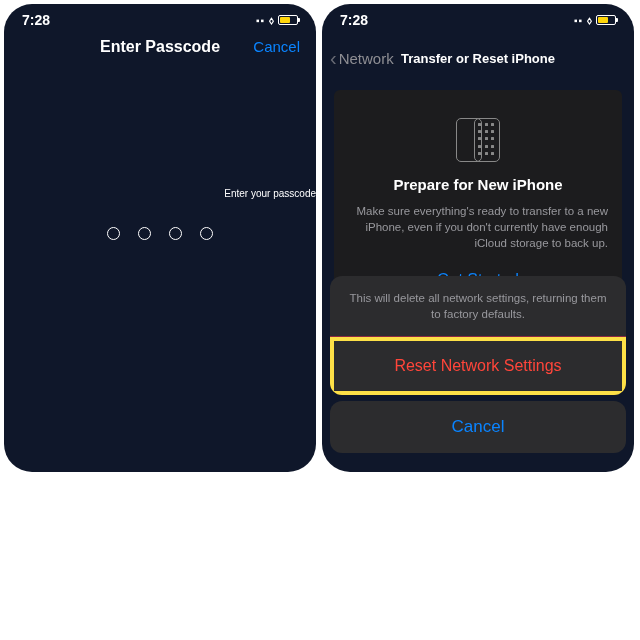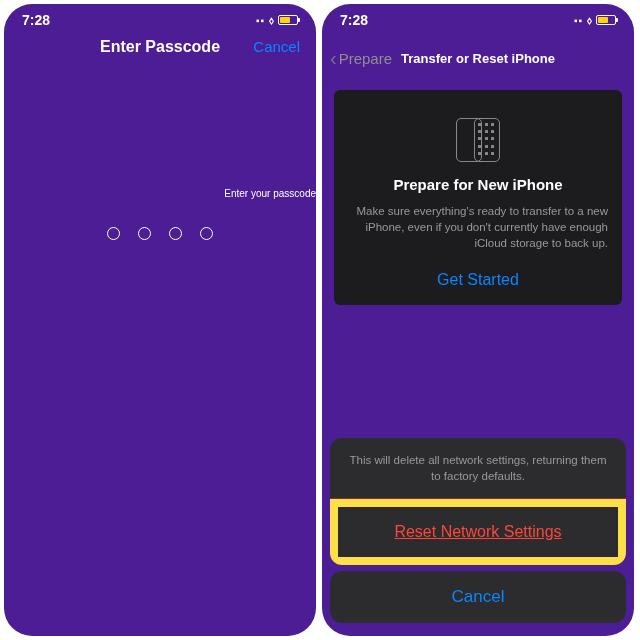--- a/index.html
+++ b/index.html
@@ -7,22 +7,22 @@
       font-family: -apple-system, BlinkMacSystemFont, 'Helvetica Neue', sans-serif;
       background: #fff;
       width: 640px;
       height: 640px;
       display: flex;
       gap: 6px;
       padding: 4px;
     }
     .phone {
       width: 312px;
-      height: 632px;
-      background: #4c1d95;
+      height: 468px;
+      background: #0f172a;
       border-radius: 28px;
       overflow: hidden;
       position: relative;
     }
     .status-bar {
       height: 32px;
       display: flex;
       justify-content: space-between;
       align-items: center;
       padding: 0 18px;
@@ -189,21 +189,21 @@
       margin-bottom: 20px;
       text-align: right;
     }
     .card-link {
       color: #0a84ff;
       font-size: 16px;
     }
 
     .sheet {
       position: absolute;
-      bottom: 13px;
+      bottom: 19px;
       left: 8px;
       right: 8px;
     }
     .sheet-group {
       background: #2c2c2e;
       border-radius: 12px;
       overflow: hidden;
     }
     .sheet-msg {
       padding: 14px 18px;
@@ -223,23 +223,22 @@
       margin-top: 6px;
       background: #2c2c2e;
       border-radius: 12px;
       padding: 16px;
       text-align: center;
       color: #0a84ff;
       font-size: 17px;
       font-weight: 500;
     }
     .highlight {
-      border: 8px solid #fde047;
+      border: 4px solid #fde047;
       box-shadow: 0 0 0 1px rgba(255,0,68,0.4);
-      text-decoration: underline;
     }
   </style>
 </head>
 <body>
 
 <div class="phone">
   <div class="status-bar">
     <span>7:28</span>
     <div class="status-right">
       <span class="signal-dots">▪▪</span>
@@ -270,21 +269,21 @@
       <span class="signal-dots">▪▪</span>
       <span class="wifi-ic">⬨</span>
       <span class="battery">
           <span class="battery-fill"></span>
         </span>
     </div>
   </div>
   <div class="r-nav">
     <div class="r-back">
       <span class="chevron-left">‹</span>
-      <span>Prepare</span>
+      <span>Network</span>
     </div>
     <span class="r-title">Transfer or Reset iPhone</span>
   </div>
 
   <div class="card">
     <div class="card-icons">
       <div class="phone-back"></div>
       <div class="phone-front">
         <div class="grid-dot"></div>
           <div class="grid-dot"></div>

